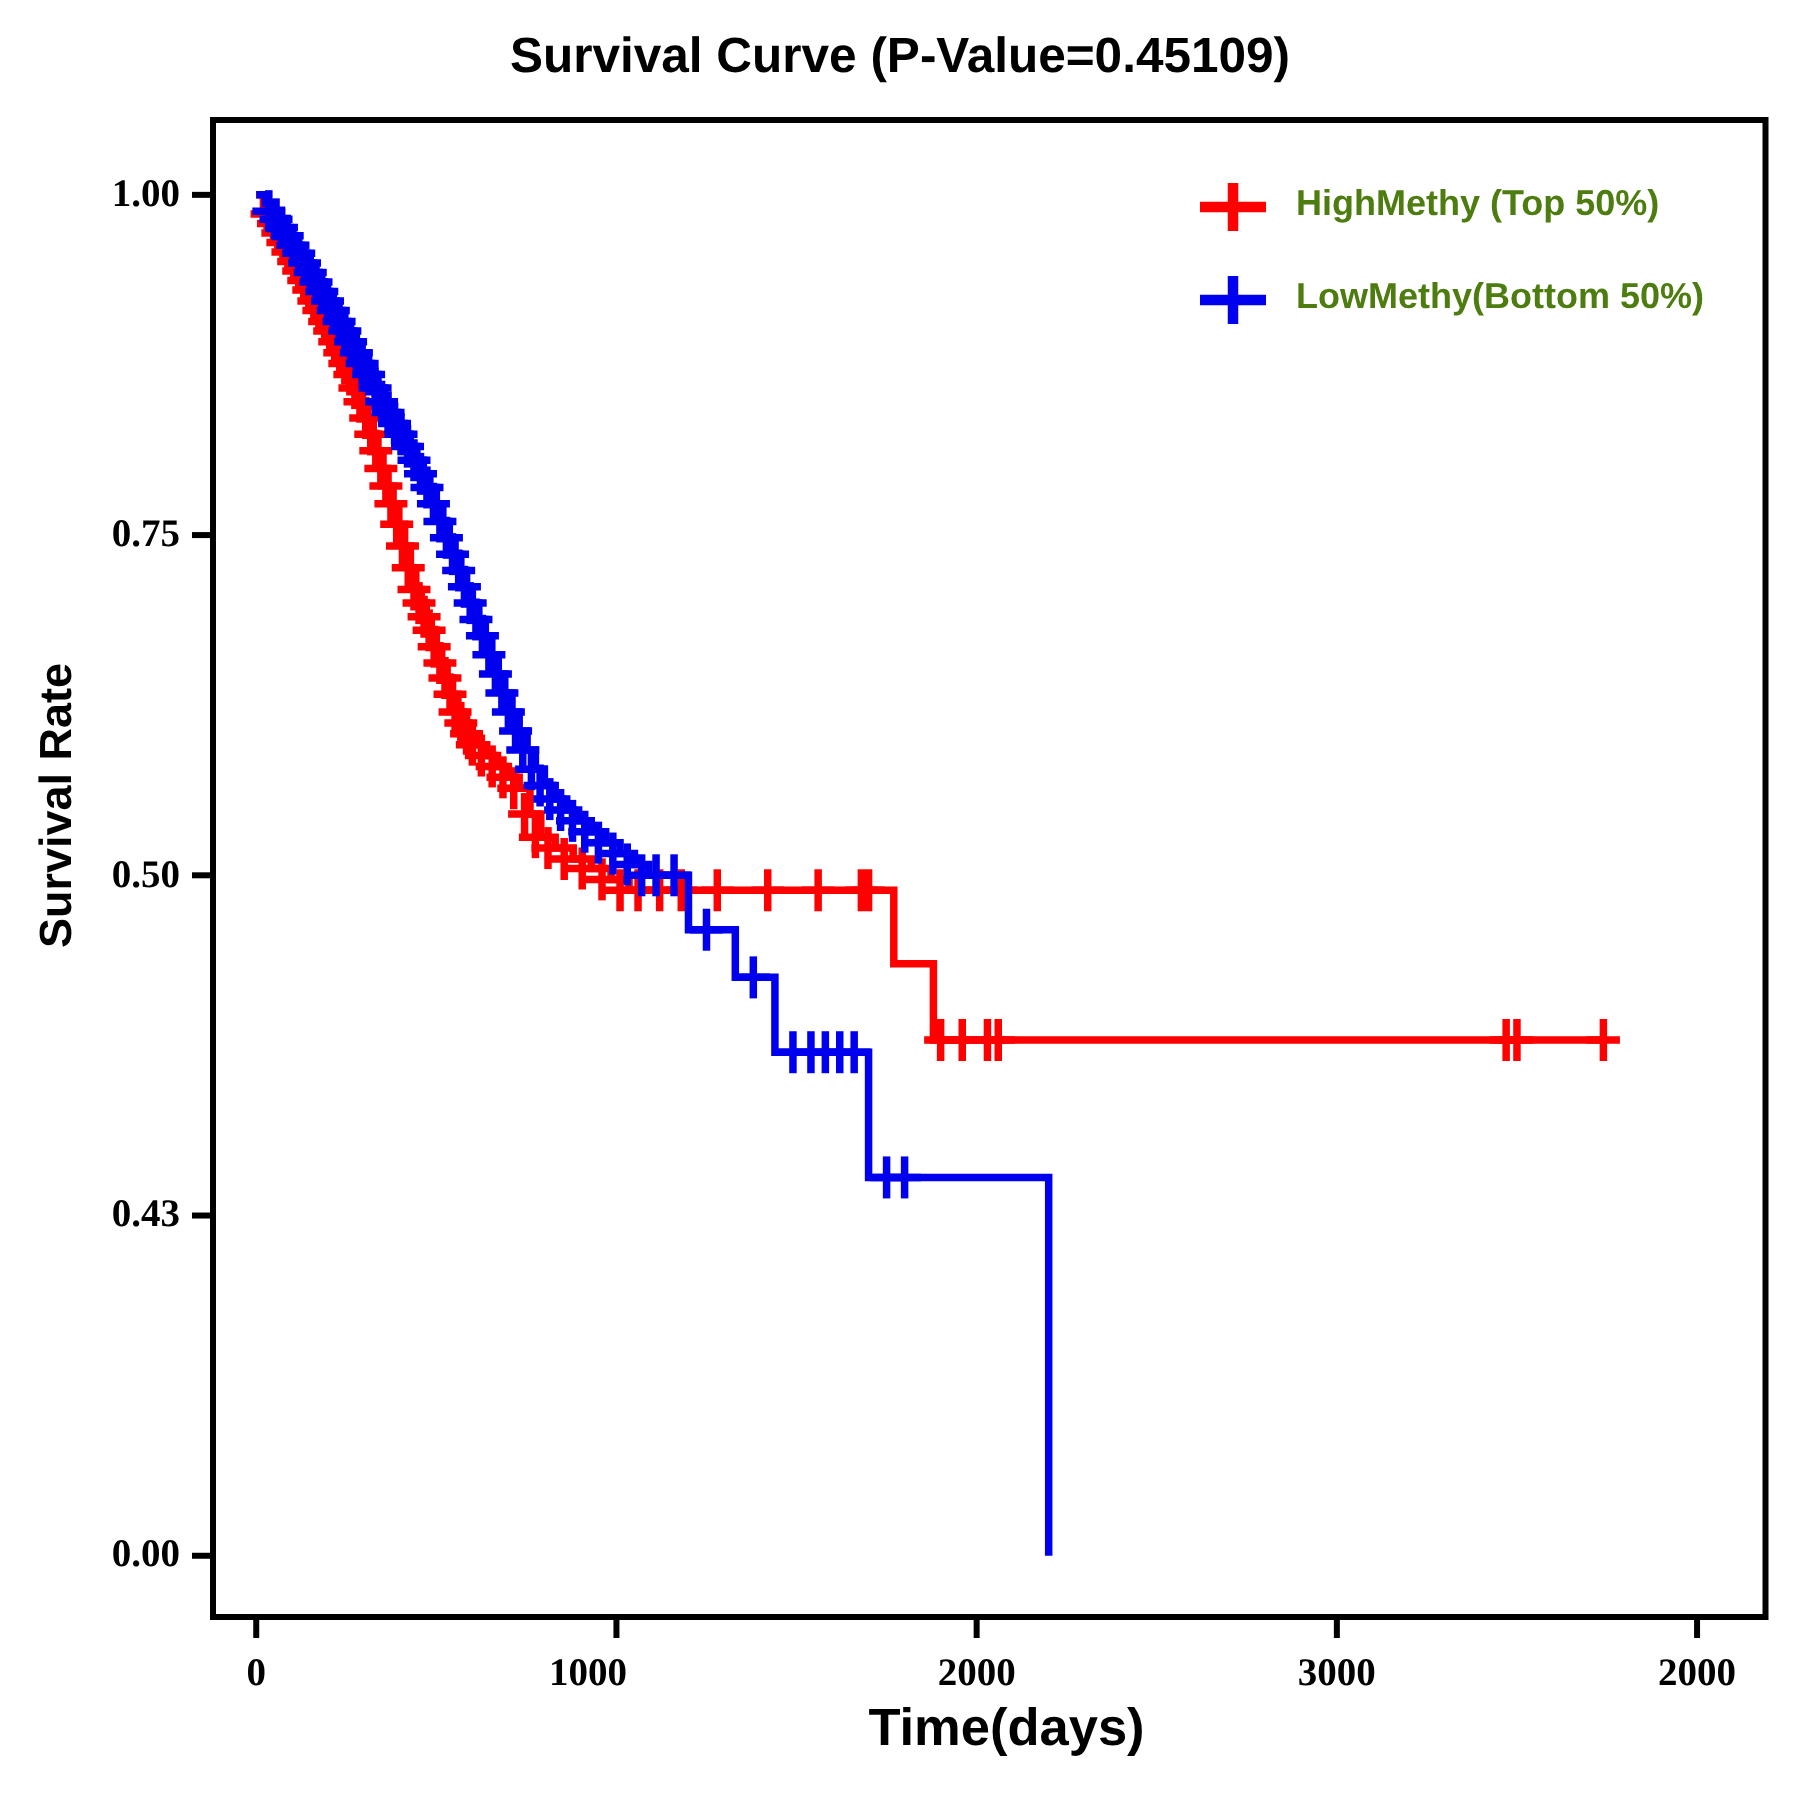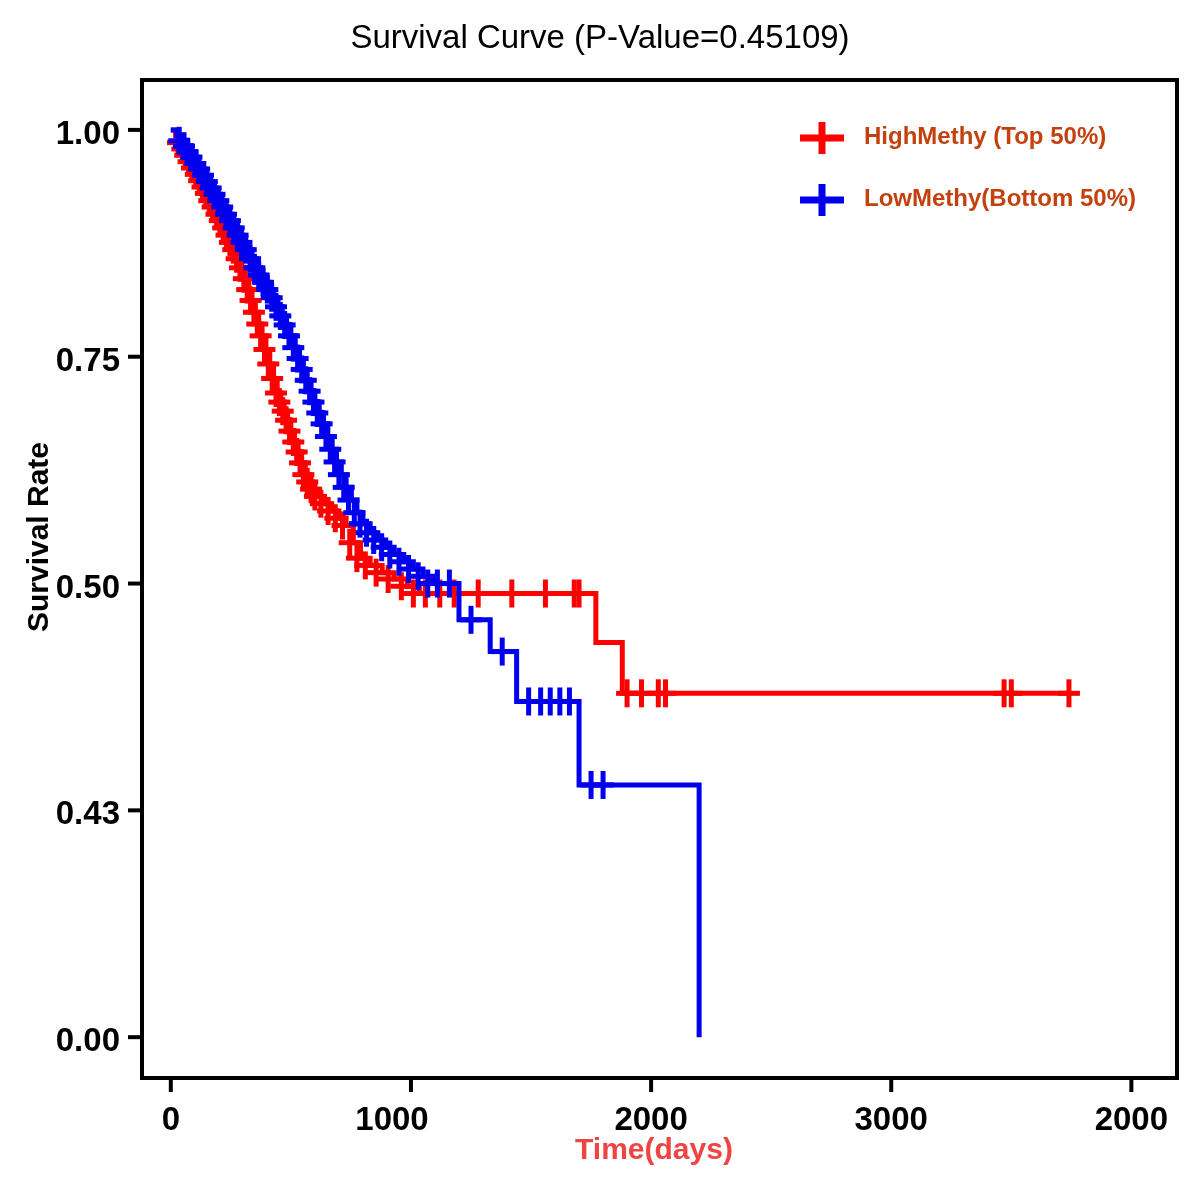--- a/index.html
+++ b/index.html
@@ -15,21 +15,21 @@
     font-family: "Liberation Sans", sans-serif;
     overflow: hidden;
   }
   #chart-title {
     position: absolute;
     left: 0;
     top: 18px;
     width: 1200px;
     text-align: center;
     font-size: 33px;
-    font-weight: normal;
+    font-weight: bold;
     color: #000000;
     letter-spacing: 0px;
   }
   #plot-svg {
     position: absolute;
     left: 0;
     top: 0;
   }
   #y-axis-label {
     position: absolute;
@@ -38,48 +38,49 @@
     width: 260px;
     text-align: center;
     transform: rotate(-90deg);
     transform-origin: center center;
     font-size: 30px;
     font-weight: bold;
     color: #000000;
   }
   #x-axis-label {
     position: absolute;
-    left: 136px;
+    left: 153px;
     top: 1132px;
     width: 1036px;
     text-align: center;
-    font-size: 30px;
-    font-weight: bold;
-    color: #ef4444;
+    font-size: 35px;
+    font-weight: bold;
+    color: #000000;
   }
   .tick-label {
     position: absolute;
-    font-size: 33px;
+    font-size: 26px;
     font-weight: bold;
     color: #000000;
     white-space: nowrap;
+    font-family: Liberation Serif, serif;
   }
   .ytick-label {
     text-align: right;
     width: 110px;
   }
   .xtick-label {
     text-align: center;
     width: 140px;
   }
   .legend-label {
     position: absolute;
     font-size: 24px;
     font-weight: bold;
-    color: #c2410c;
+    color: #4d7c0f;
     white-space: nowrap;
   }
 </style>
 </head>
 <body>
 
 <div id="page">
 
   <div id="chart-title">Survival Curve (P-Value=0.45109)</div>
 

